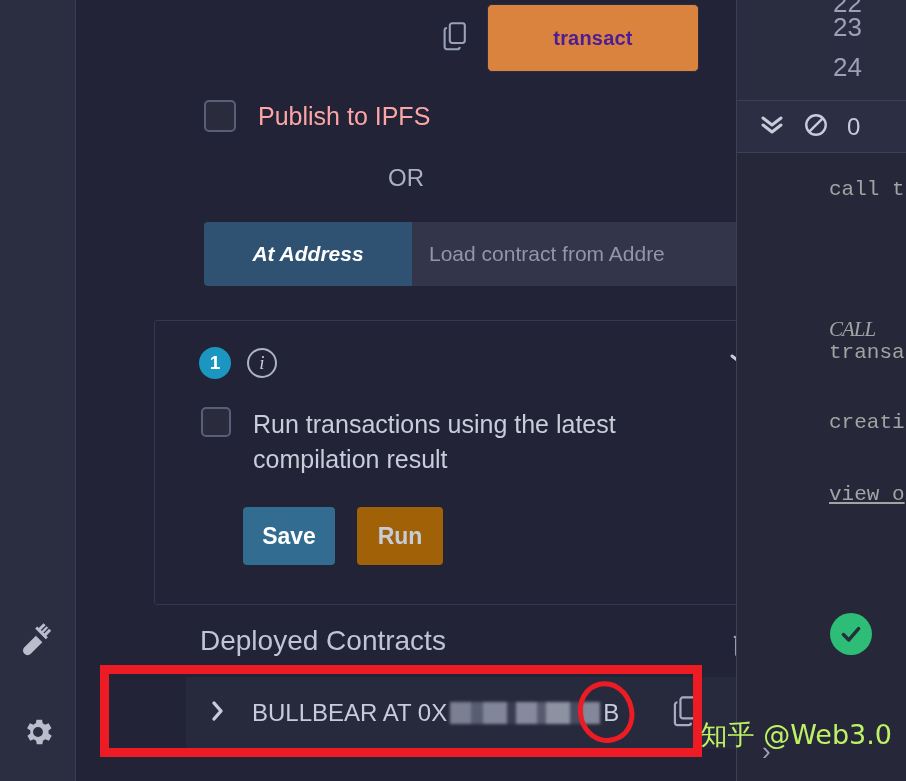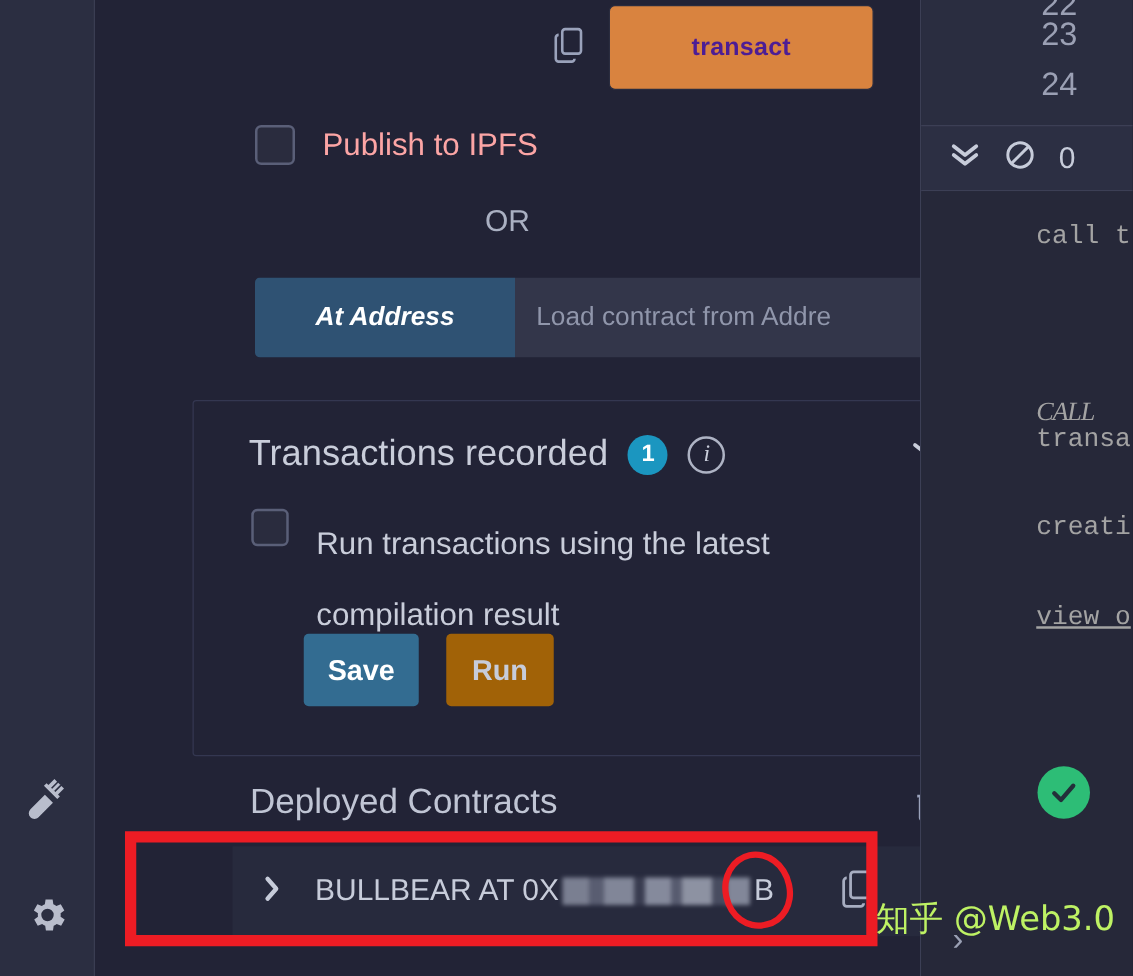--- a/index.html
+++ b/index.html
@@ -120,21 +120,21 @@
   .tx-chevron {
     position: absolute; right: 45px; top: 30px;
     color: #c9cdda; cursor: pointer;
   }
   .tx-run-row {
     position: absolute; left: 46px; top: 86px;
     display: flex; gap: 22px; align-items: flex-start;
     width: 560px;
   }
   .tx-run-label {
-    color: #c9cdda; font-size: 25px; line-height: 57px; max-width: 430px;
+    color: #c9cdda; font-size: 25px; line-height: 35px; max-width: 430px;
   }
   .tx-btns {
     position: absolute; left: 88px; top: 186px;
     display: flex; gap: 22px;
   }
   .btn-save {
     background: #336c91; color: #ffffff;
     border: none; border-radius: 4px;
     width: 92px; height: 58px;
     font-size: 23px; font-weight: bold; cursor: pointer;
@@ -291,21 +291,20 @@
 
     <div class="or-text">OR</div>
 
     <div class="ataddr">
       <div class="ataddr-btn">At Address</div>
       <input class="ataddr-input" type="text" placeholder="Load contract from Addre" style="">
     </div>
 
     <div class="tx-card">
       <div class="tx-head">
-        <span class="tx-title">Transactions recorded</span>
         <span class="badge">1</span>
         <span class="info-ico">i</span>
       </div>
       <span class="tx-chevron">
         <svg width="26" height="16" viewBox="0 0 26 16" fill="none" stroke="currentColor" stroke-width="3" stroke-linecap="round" stroke-linejoin="round">
           <polyline points="4,5 13,12 22,5"></polyline>
         </svg>
       </span>
 
       <div class="tx-run-row">

